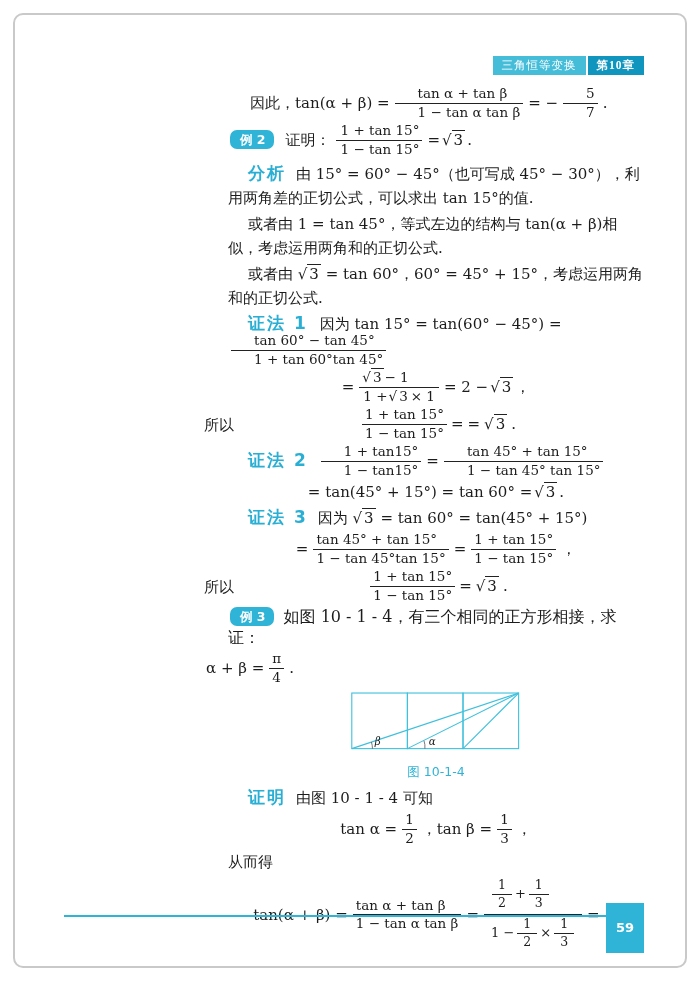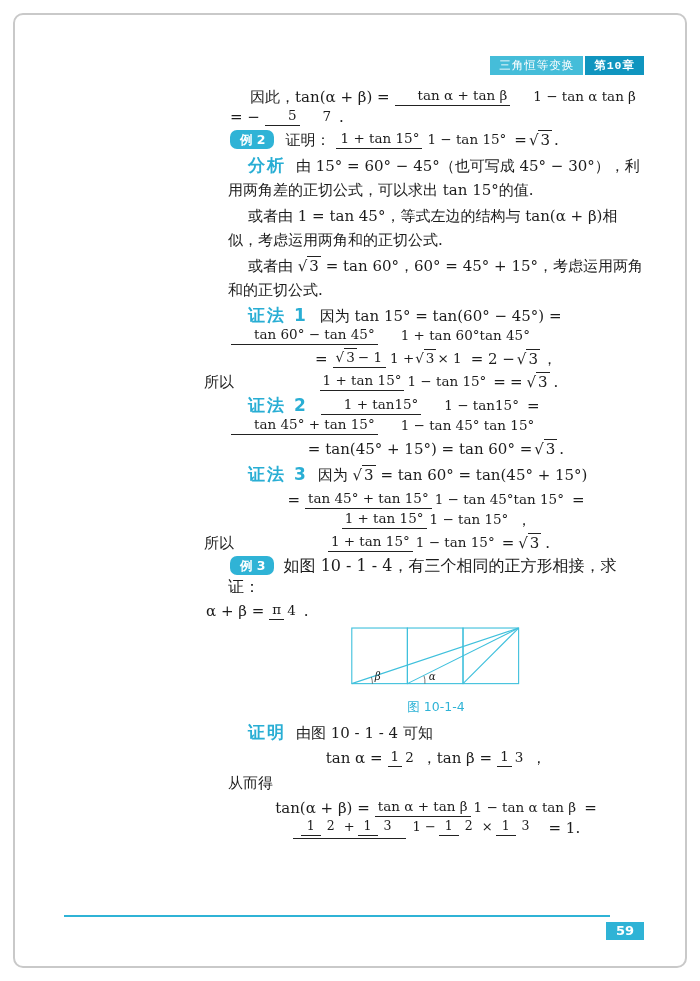--- a/index.html
+++ b/index.html
@@ -4,21 +4,21 @@
 <style>
   * { margin:0; padding:0; box-sizing:border-box; }
   html,body { width:700px; height:981px; background:#ffffff; }
   body { font-family:"DejaVu Serif","Liberation Serif",serif; color:#1c1c1c; position:relative; overflow:hidden; }
 
   .frame { position:absolute; left:13px; top:13px; right:13px; bottom:13px;
            border:2px solid #c9c9c9; border-radius:10px; }
 
   
   .header { position:absolute; top:56px; right:56px; display:flex; align-items:flex-start;
-            font-family:Liberation Mono, monospace; }
+            font-family:Liberation Serif, serif; }
   .hbadge { color:#fff; font-size:11.5px; line-height:17px; padding:1px 9px; letter-spacing:1px; }
   .hb1 { background:#45bdd9; }
   .hb2 { background:#1095bf; margin-left:2px; font-weight:bold; }
 
   .content { position:absolute; left:228px; right:56px; top:84px; }
 
   .para { font-size:15px; line-height:24px; text-indent:20px; margin-bottom:2px; }
   .noindent { text-indent:0; }
   .ex-para { text-indent:2px; }
   .fpara { font-size:15px; line-height:20px; margin:3px 0; }
@@ -26,21 +26,21 @@
   .outdent { margin-left:-24px; }
   .fpara > .t { margin:0 2px; }
 
   .label { color:#29aed4; font-weight:bold; font-family:"DejaVu Sans","Liberation Sans",sans-serif;
            font-size:17px; letter-spacing:2px; margin-right:10px; }
   .ex-badge { display:inline-block; background:#2fb3d6; color:#fff; border-radius:7px;
               font-family:"DejaVu Sans","Liberation Sans",sans-serif; font-size:12.5px; font-weight:bold;
               line-height:17px; padding:1px 8px; margin-right:10px; vertical-align:1px; }
 
   
-  .frac { display:inline-flex; flex-direction:row; text-align:left; vertical-align:middle;
+  .frac { display:inline-flex; flex-direction:column; text-align:left; vertical-align:middle;
           margin:0 3px; font-size:13.5px; line-height:15.5px; position:relative; top:-1px; }
   .frac .num { display:block; border-bottom:1px solid #222; padding:0 3px 1px; white-space:nowrap; }
   .frac .den { display:block; padding:1px 3px 0; white-space:nowrap; }
   .num .t, .den .t { margin:0 1px; }
   .frac.big { font-size:13px; }
   .frac.big .num, .frac.big .den { padding:1px 6px 2px; }
   .frac .frac { font-size:12.5px; line-height:14px; margin:0 2px; top:0; }
 
   
   .sqrt { white-space:nowrap; }
@@ -55,21 +55,21 @@
   
   .fig-block { text-align:center; margin:6px 0 4px; }
   .fig-caption { color:#2fb3d6; font-family:"DejaVu Sans","Liberation Sans",sans-serif;
                  font-size:12.5px; margin-top:4px; }
 
   
   .footer { position:absolute; left:64px; right:56px; bottom:56px; height:22px; }
   .footer-rule { position:absolute; left:0; right:34px; top:12px; height:2px; background:#2fb3d6; }
   .page-badge { position:absolute; right:0; top:0; background:#2fb3d6; color:#fff;
                 font-family:"DejaVu Sans","Liberation Sans",sans-serif; font-size:13px; font-weight:bold;
-                line-height:18px; padding:0 10px;margin-top:19px; }
+                line-height:18px; padding:16px 10px; }
 </style>
 </head>
 <body>
 
 <div class="frame"></div>
 
 <div class="header">
   <span class="hbadge hb1">三角恒等变换</span>
   <span class="hbadge hb2">第10章</span>
 </div>

